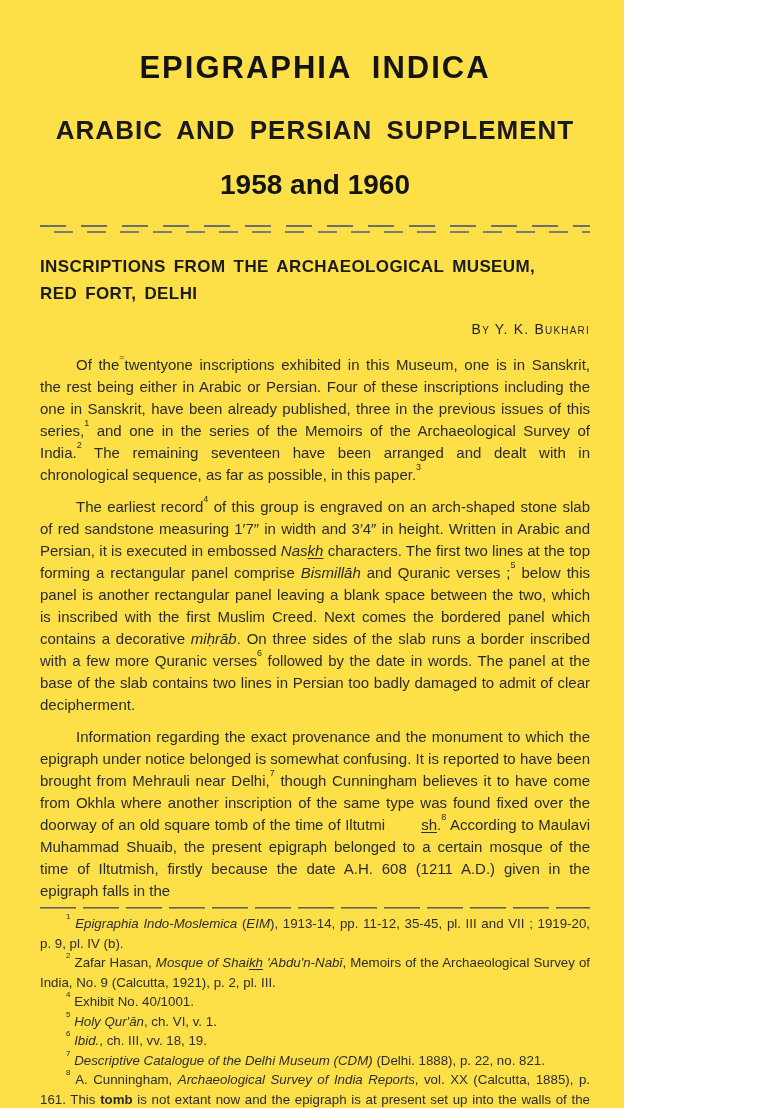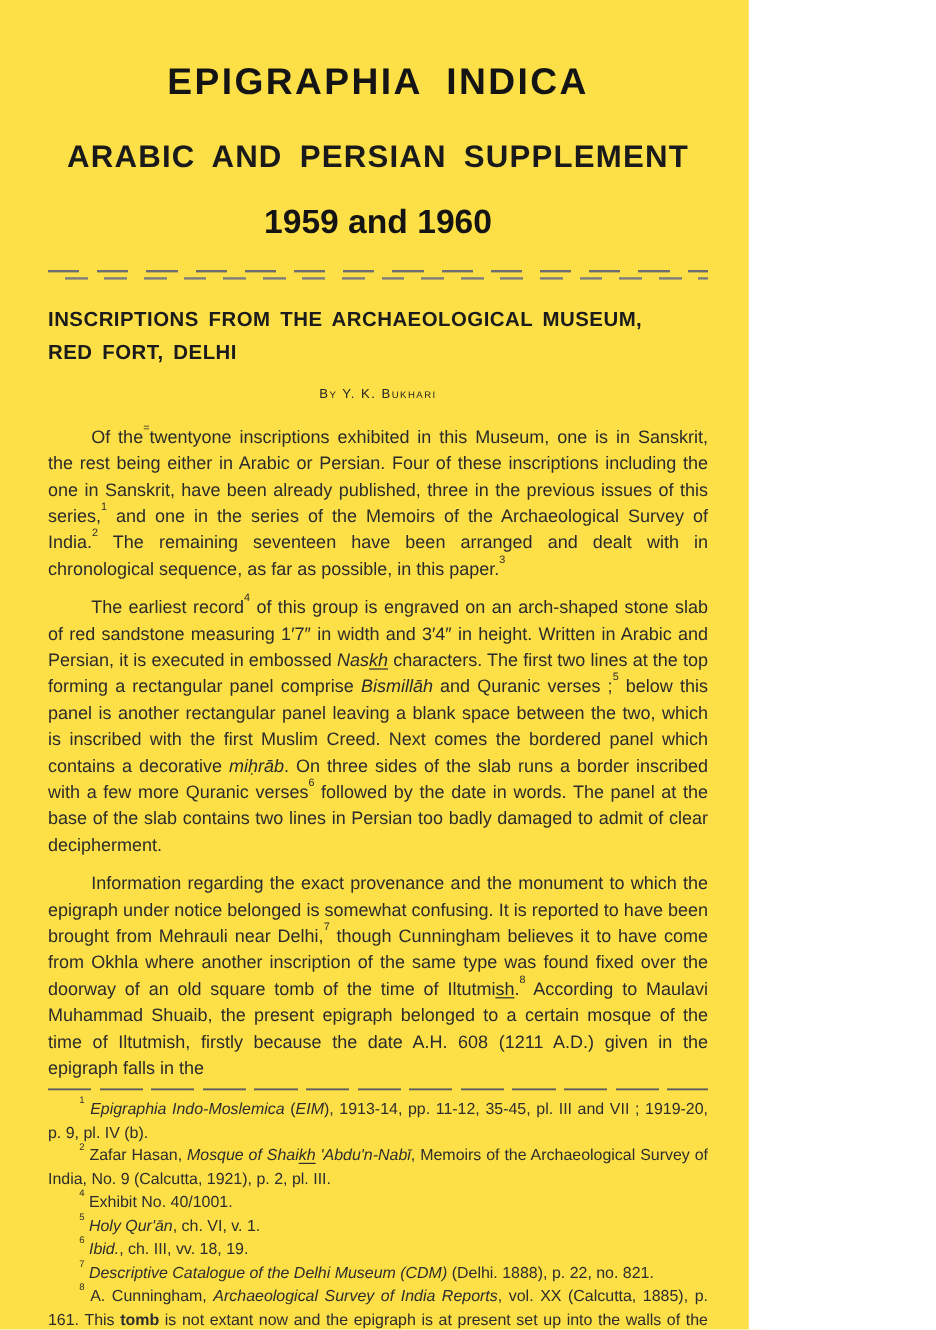--- a/index.html
+++ b/index.html
@@ -65,22 +65,22 @@
     text-align: left;
     font-size: 17px;
     line-height: 27px;
     font-weight: bold;
     letter-spacing: 0.4px;
     word-spacing: 3px;
     color: #1b1b1b;
   }
   .byline {
     margin: 12px 0 0 0;
-    text-align: center;
-    font-size: 11px;
+    text-align: right;
+    font-size: 14px;
     line-height: 20px;
     font-variant: small-caps;
     letter-spacing: 1.2px;
     color: #242424;
   }
   
   .body-par {
     margin: 0;
     font-size: 15px;
     line-height: 22px;
@@ -107,40 +107,40 @@
     margin: 0;
     font-size: 13.3px;
     line-height: 19.5px;
     text-align: justify;
     text-indent: 26px;
     color: #2d2d2d;
   }
   .fn:first-of-type { margin-top: 5px; }
   
   .i  { font-style: italic; margin-top: 35px; }
-  .u  { text-decoration: underline; text-underline-offset: 2px; }
+  .u  { text-decoration: underline; text-underline-offset: 2px; padding-left: 36px; }
   .iu { font-style: italic; text-decoration: underline; text-underline-offset: 2px; }
   .b  { font-weight: bold; }
   sup {
     font-size: 60%;
     line-height: 0;
     position: relative;
     top: -0.45em;
     letter-spacing: 0;
   }
 </style>
 </head>
 <body>
 
 <div class="page">
 
   <header class="masthead">
     <h1 class="journal-title">EPIGRAPHIA INDICA</h1>
     <h2 class="supplement-title">ARABIC AND PERSIAN SUPPLEMENT</h2>
-    <h3 class="volume-years">1959 and 1960</h3>
+    <h3 class="volume-years">1958 and 1960</h3>
   </header>
 
   <div class="rule-double"></div>
 
   <section>
     <h4 class="article-title">
       <span>INSCRIPTIONS FROM THE ARCHAEOLOGICAL MUSEUM,</span><br>
       <span>RED FORT, DELHI</span>
     </h4>
     <p class="byline">By Y. K. Bukhari</p>

